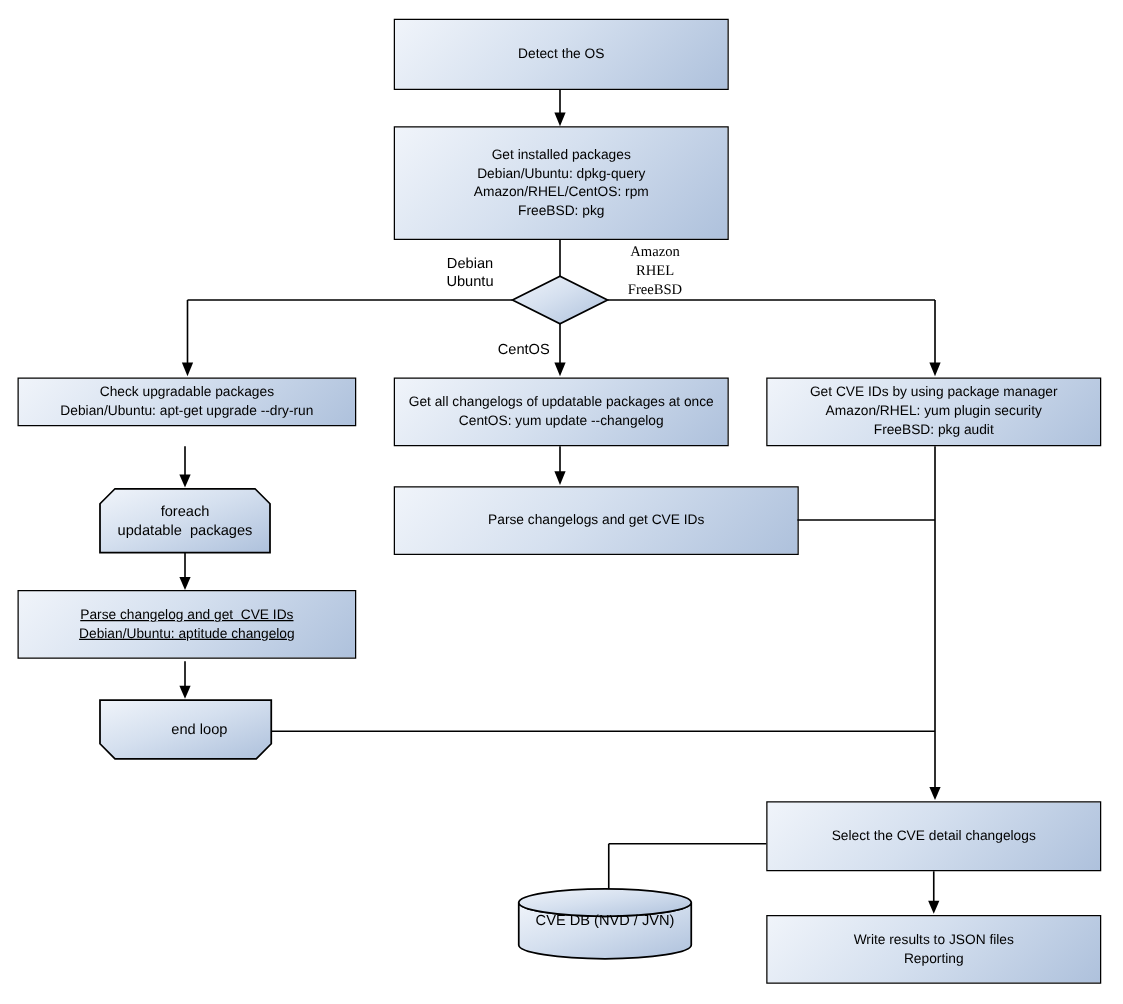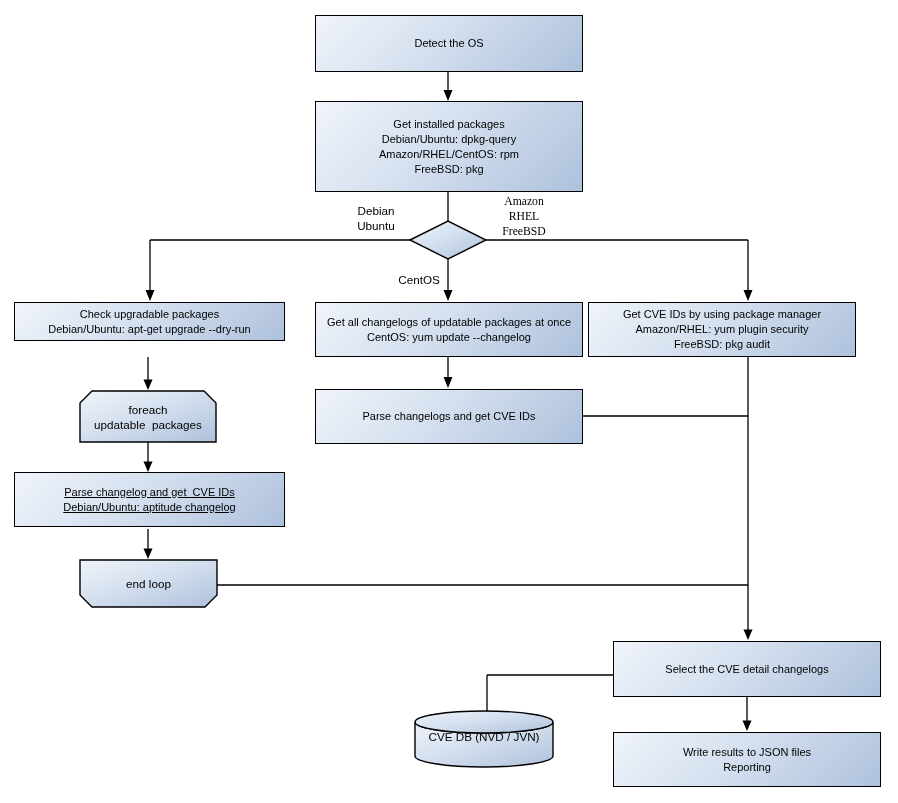--- a/index.html
+++ b/index.html
@@ -146,38 +146,38 @@
 Debian/Ubuntu: dpkg-query
 Amazon/RHEL/CentOS: rpm
 FreeBSD: pkg</div>
 
   <div class="node" style="left:14px;  top:302px; width:271px; height:39px;">Check upgradable packages
 Debian/Ubuntu: apt-get upgrade --dry-run</div>
 
   <div class="node" style="left:315px; top:302px; width:268px; height:55px;">Get all changelogs of updatable packages at once
 CentOS: yum update --changelog</div>
 
-  <div class="node" style="left:588px; top:302px; width:268px; height:55px;">Get CVE IDs by using package manager
+  <div class="node" style="left:613px; top:302px; width:268px; height:55px;">Get CVE IDs by using package manager
 Amazon/RHEL: yum plugin security
 FreeBSD: pkg audit</div>
 
-  <div class="node" style="left:315px; top:389px; width:268px; height:55px;">Parse changelogs and get CVE IDs</div>
+  <div class="node" style="left:315px; top:389px; width:324px; height:55px;">Parse changelogs and get CVE IDs</div>
 
   <div class="node" style="left:14px;  top:472px; width:271px; height:55px;text-decoration:underline;">Parse changelog and get  CVE IDs
 Debian/Ubuntu: aptitude changelog</div>
 
   <div class="node" style="left:613px; top:641px; width:268px; height:56px;">Select the CVE detail changelogs</div>
 
   <div class="node" style="left:613px; top:732px; width:268px; height:55px;">Write results to JSON files
 Reporting</div>
 
   <div class="shape-label" style="left:80px; top:391px; width:136px; height:51px;">foreach
 updatable  packages</div>
 
-  <div class="shape-label" style="left:80px; top:560px; width:137px; height:47px;">end loop</div>
+  <div class="shape-label" style="left:80px; top:560px; width:137px; height:47px;padding-left:11px;">end loop</div>
 
   <div class="shape-label" style="left:415px; top:716px; width:138px; height:40px;">CVE DB (NVD / JVN)</div>
 
   <div class="edge-label" style="left:346px; top:203px; width:60px;">Debian
 Ubuntu</div>
 
   <div class="edge-label" style="left:494px; top:194px; width:60px;font-family:Liberation Serif, serif;">Amazon
 RHEL
 FreeBSD</div>
 

